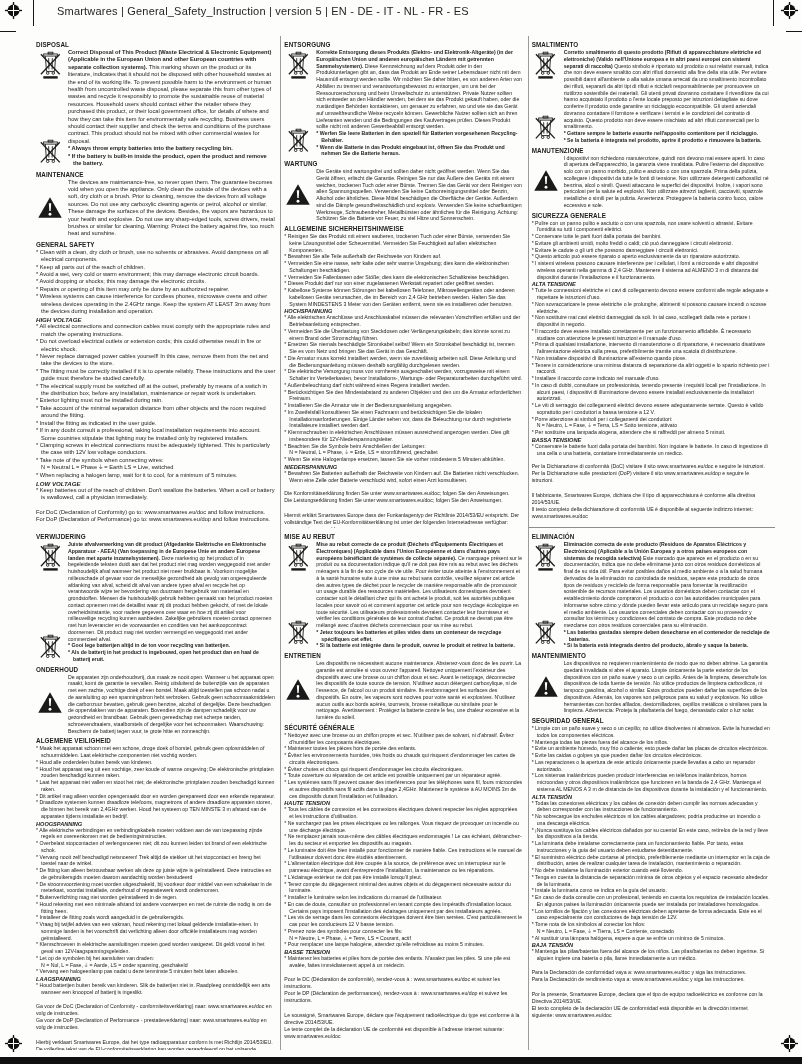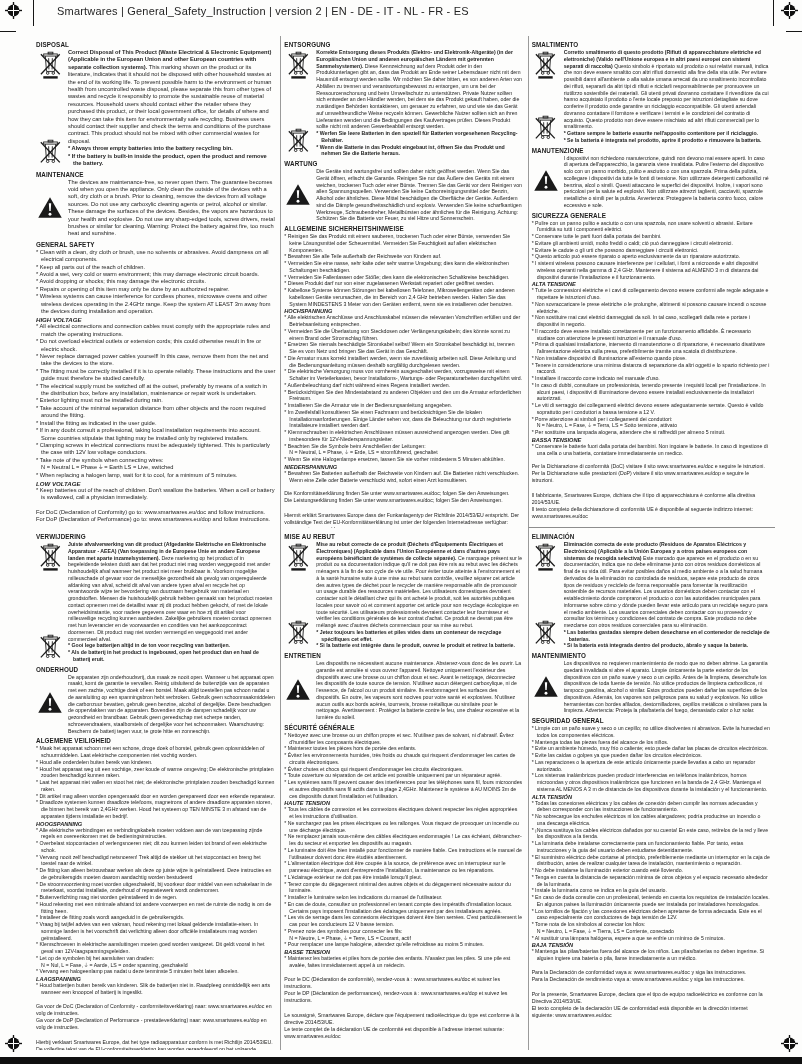--- a/index.html
+++ b/index.html
@@ -76,21 +76,21 @@
       <circle cx="10" cy="10" r="7" fill="#111"></circle>
       <line x1="10" y1="3.5" x2="10" y2="16.5" stroke="#fff" stroke-width="1.2"></line>
       <line x1="3.5" y1="10" x2="16.5" y2="10" stroke="#fff" stroke-width="1.2"></line>
     </svg>
 </span>
 <span class="tick-v" style="left:33px"></span>
 <span class="tick-v" style="right:28px"></span>
 <span class="tick-h" style="left:0"></span>
 <span class="tick-h" style="right:0"></span>
 
-<div class="header-title">Smartwares | General_Safety_Instruction | version 2 | EN - DE - IT - NL - FR - ES</div>
+<div class="header-title">Smartwares | General_Safety_Instruction | version 5 | EN - DE - IT - NL - FR - ES</div>
 
 <div class="grid">
   <section class="lang-cell">
     <div class="h1">DISPOSAL</div>
     <div class="sect">
       <div class="icon-col">
         <span>
           <svg viewBox="0 0 26 35" width="21" height="28">
               <g fill="none" stroke="#1a1a1a" stroke-width="1.1">
                 <rect x="10" y="1.5" width="6" height="2.2"></rect>

